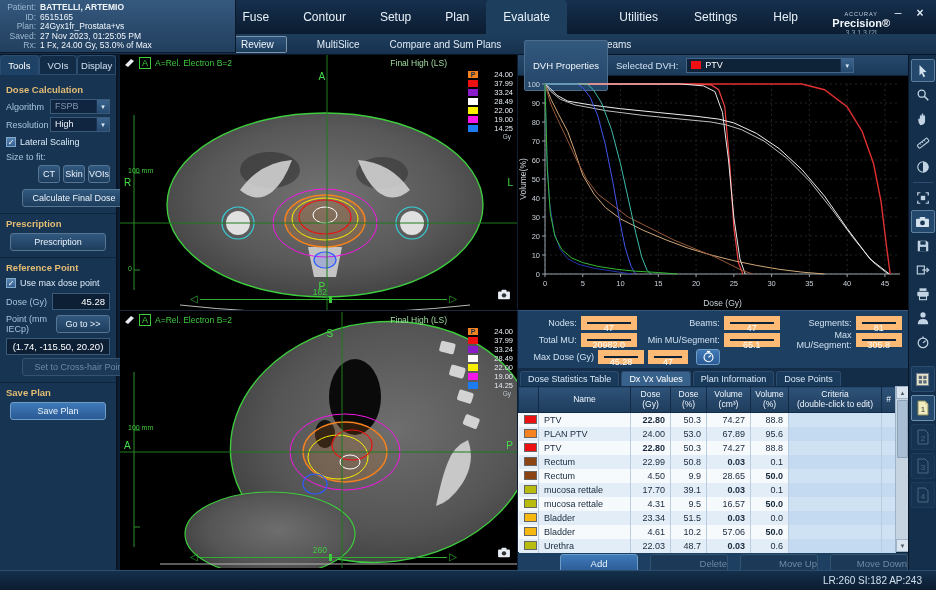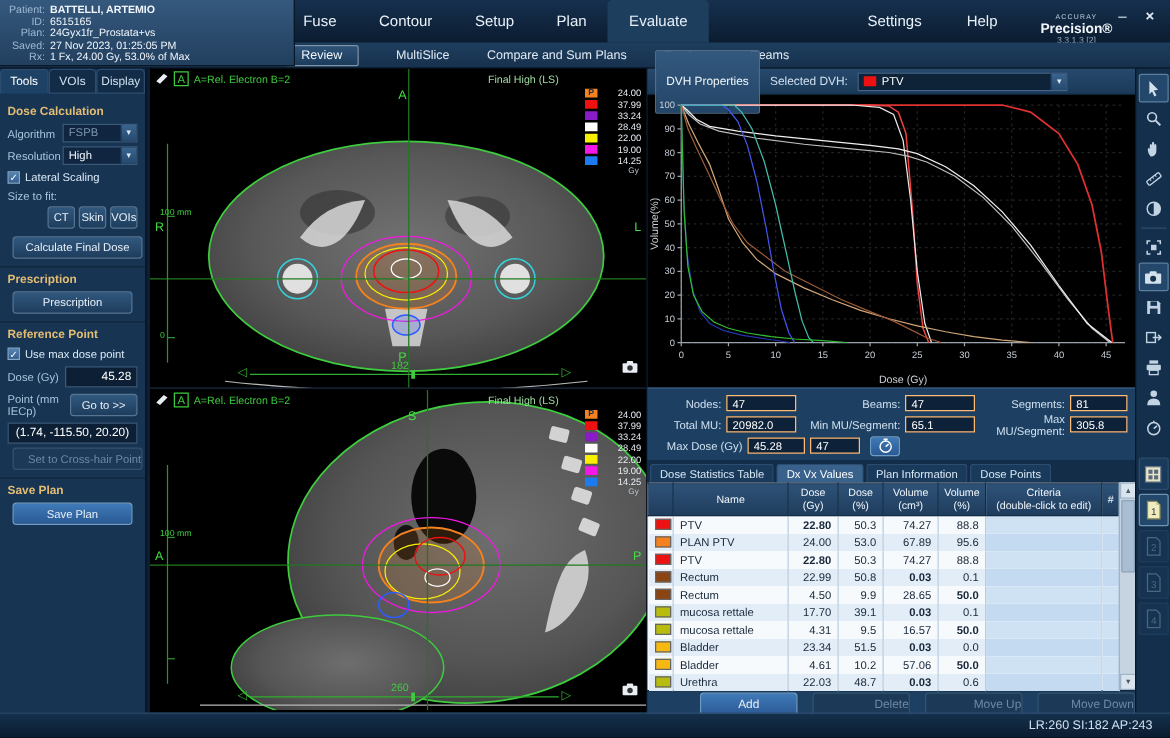--- a/index.html
+++ b/index.html
@@ -62,21 +62,21 @@
   .chk { width:10px; height:10px; background:linear-gradient(#5585b2,#356092); border:1px solid #84a9c8;
          color:#fff; font-size:8px; line-height:9px; text-align:center; flex:none; }
   .chk-lab { font-size:9px; color:#dcebf7; }
   .small-lab { font-size:9px; color:#a8c4dc; margin:4px 0 3px 0; }
   .btn { background:linear-gradient(#31587e,#1e3d5d); border:1px solid #567593; border-radius:3px;
          color:#eaf2fa; font-size:9px; text-align:center; padding:3px 0; }
   .btn.disabled { background:#1c3a57; color:#6d89a6; border-color:#33536f;text-align:right; }
   .btn.primary { background:linear-gradient(#3f7ab8,#2a5a94); border-color:#6f9cc4; }
   .fit-row { display:flex; gap:3px; margin:2px 0 6px 0;padding-left:32px; }
   .fit-row .btn { flex:1; }
-  .block-btn { display:block; width:100%; margin:3px 4px; }
+  .block-btn { display:block; width:100%; margin:3px 16px; }
   .num-field { background:#0c1f35; border:1px solid #3a5a7a; color:#fff; font-size:9.5px;
                text-align:right; padding:2px 4px; }
   .pt-row { display:flex; align-items:center; gap:4px; margin:4px 0; }
   .pt-row .flab { flex:1; color:#a8c4dc; font-size:9px; line-height:10px; }
   .goto { width:54px; flex:none; }
 
   
   .views { position:absolute; left:120px; top:55px; width:397px; bottom:20px; background:#000; }
   .view { position:absolute; left:0; width:397px; height:256px; background:#000; overflow:hidden; }
   .view.axial { top:0; border-bottom:1px solid #1a2a3a; }
@@ -113,22 +113,22 @@
   .sel-dd { display:flex; align-items:center; width:168px; height:15px; background:#0e2238;
             border:1px solid #44658a; }
   .sel-sw { width:10px; height:8px; margin:0 4px; flex:none; }
   .sel-val { flex:1; font-size:9px; color:#fff; }
   .sel-arr { width:13px; text-align:center; background:linear-gradient(#3a648e,#26496e);
              font-size:7px; line-height:13px; color:#dcebf7; border-left:1px solid #1a3250; }
   .dvh-chart { height:234px; background:#000; }
   .stats { height:58px; padding:3px 6px 2px 6px; background:#1d3f61; border-top:1px solid #34587c; }
   .st-row { display:flex; align-items:center; height:17px; gap:4px; }
   .st-lab { color:#cfe0f0; font-size:9px; text-align:right; }
-  .st-box { background:#0d2138; border:1px solid #fdba74; color:#fff; font-size:9px;
-            text-align:left; padding:1px 4px; height:13px; line-height:11px; }
+  .st-box { background:#0d2138; border:6px solid #fdba74; color:#fff; font-size:9px;
+            text-align:center; padding:1px 4px; height:13px; line-height:11px; }
   .gauge-btn { width:24px; height:16px; background:linear-gradient(#3f7ab8,#2a5a94);
                border:1px solid #6f9cc4; border-radius:3px; margin-left:4px;
                display:flex; align-items:center; justify-content:center; }
   .tbl-tabs { height:18px; display:flex; align-items:flex-end; gap:2px; padding:0 2px;
               background:#132c47; }
   .t-tab { font-size:9px; color:#d8e8f5; background:#1a3a5c; border:1px solid #2c4d6f;
            border-bottom:none; border-radius:3px 3px 0 0; padding:2px 7px; }
   .t-tab.active { background:#38628c; color:#fff; }
   .tbl-wrap { position:relative; height:166px; background:#f4f8fc; }
   table.dvx { border-collapse:collapse; table-layout:fixed; width:377px; font-size:9px; color:#18283a; }
@@ -189,20 +189,21 @@
           </span>
         <span style="font-size:7px;color:#cfe2f2">▾</span>
       </div>
       <div class="menu-item">Fuse</div>
       <div class="menu-item">Contour</div>
       <div class="menu-item">Setup</div>
       <div class="menu-item">Plan</div>
       <div class="menu-item active">Evaluate</div>
     </div>
     <div class="right-menu">
+      <div class="menu-item">Utilities</div>
       <div class="menu-item">Settings</div>
       <div class="menu-item">Help</div>
     </div>
     <div class="logo">
       <div class="brand">ACCURAY</div>
       <div class="product">Precision®</div>
       <div class="version">3.3.1.3 [2]</div>
     </div>
     <div class="winbtn win-min">–</div>
     <div class="winbtn win-close">×</div>

